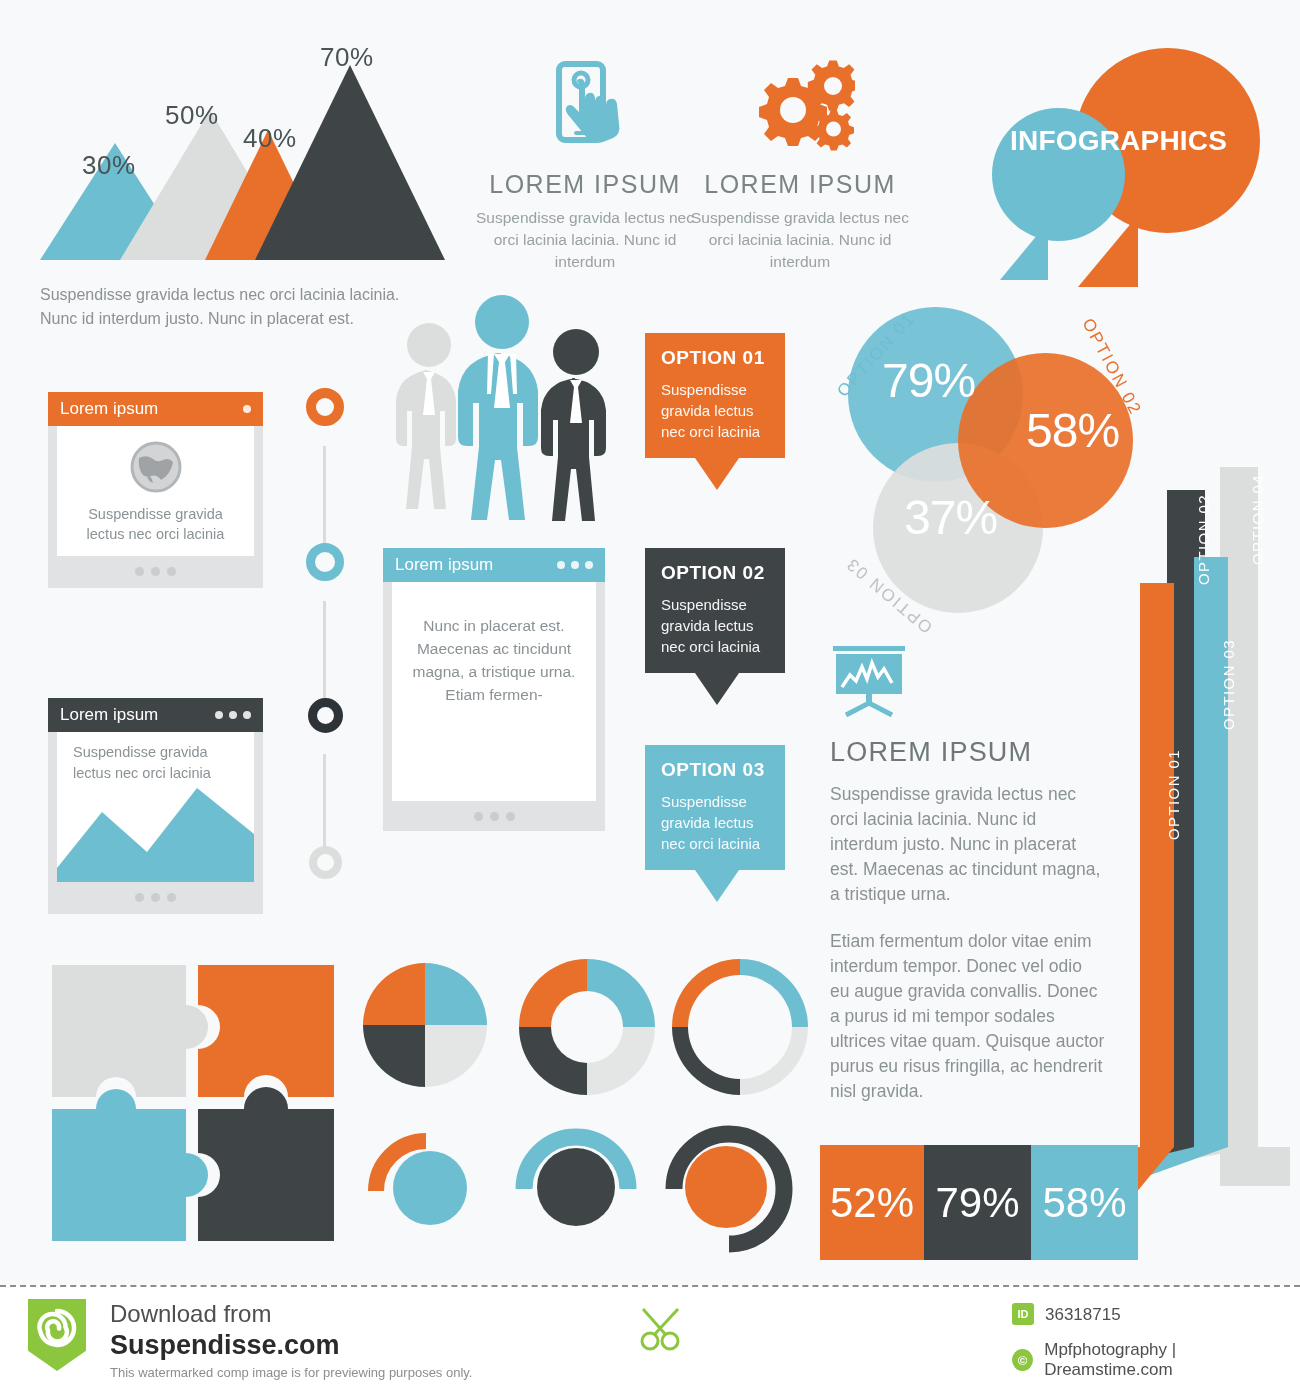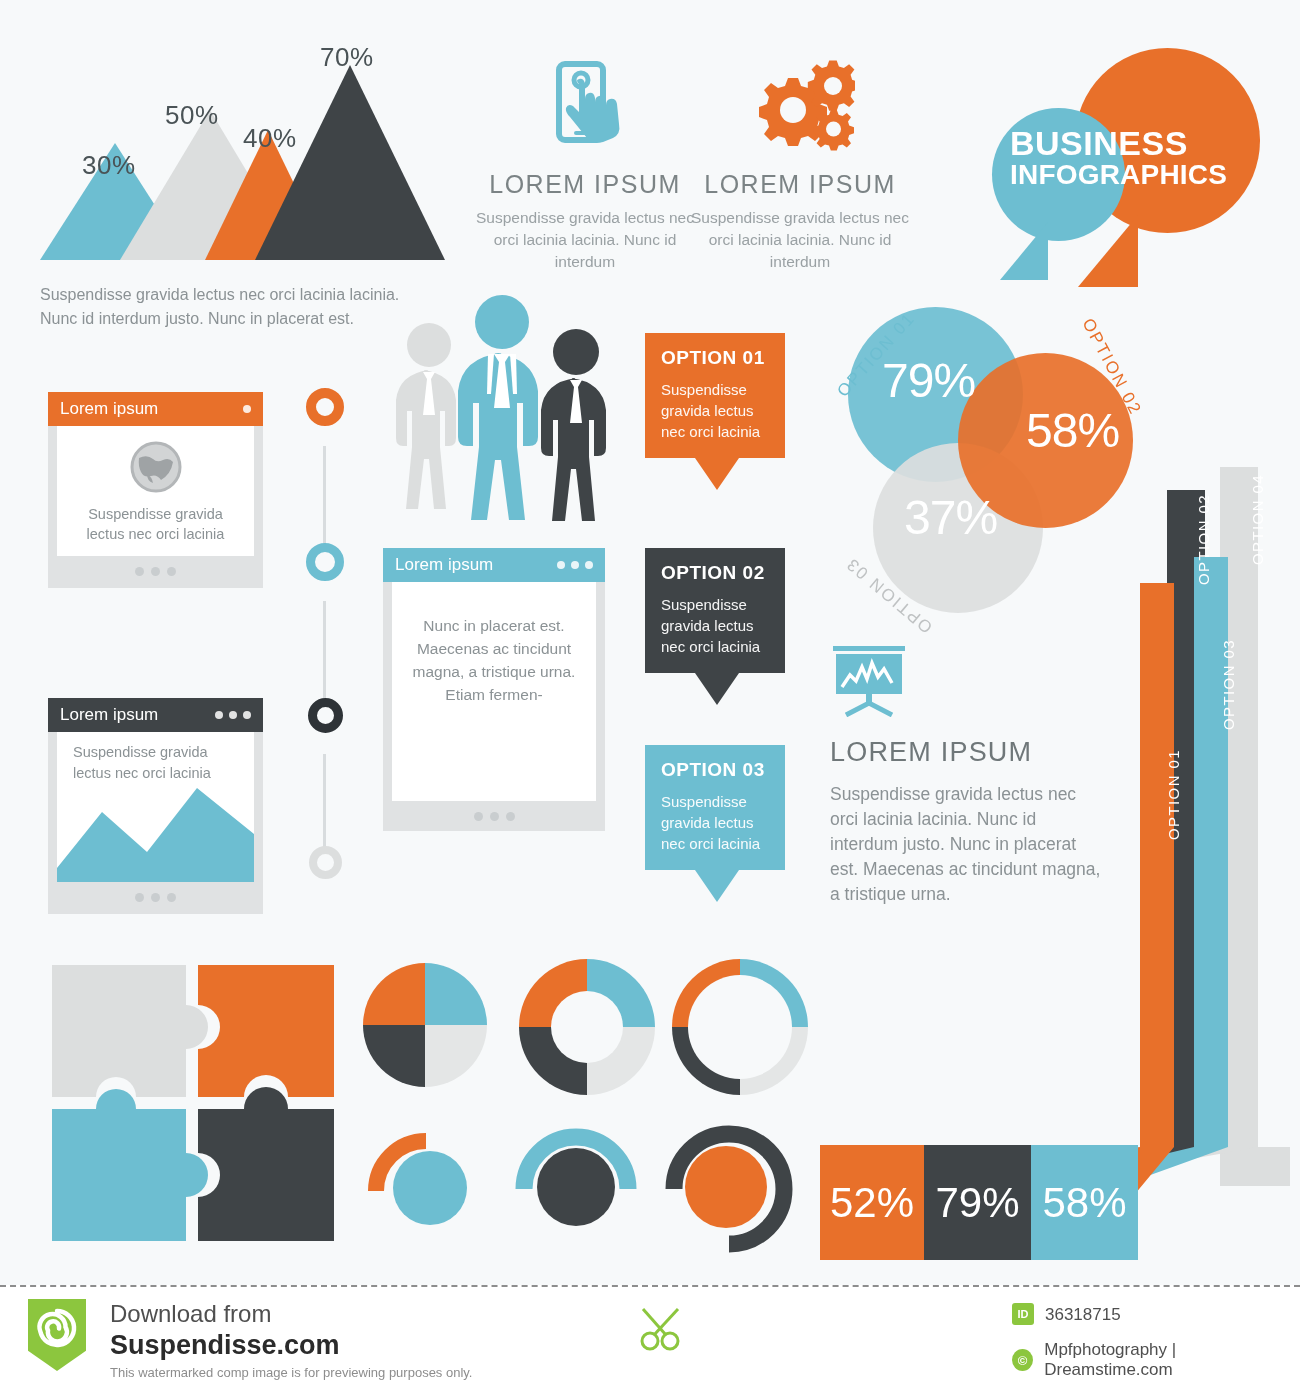--- a/index.html
+++ b/index.html
@@ -121,21 +121,20 @@
   </div>
 
   <div class="abs" style="left:970px;top:30px;width:310px;height:265px;">
 
     <div class="bubble" style="left:105px;top:18px;width:185px;height:185px;background:#e8702a;"></div>
     <div class="bubble-tail" style="left:108px;top:185px;border-width:0 0 72px 60px;border-bottom-color:#e8702a;border-left-color:transparent;"></div>
 
     <div class="bubble" style="left:22px;top:78px;width:133px;height:133px;background:#6dbed1;"></div>
     <div class="bubble-tail" style="left:30px;top:192px;border-width:0 0 58px 48px;border-bottom-color:#6dbed1;border-left-color:transparent;"></div>
     <div class="abs" style="left:40px;top:96px;width:250px;text-align:left;">
-      <div style="color:#fff;font-weight:bold;font-size:34px;letter-spacing:.5px;line-height:34px;">BUSINESS</div>
       <div style="color:#fff;font-weight:bold;font-size:28px;letter-spacing:.2px;line-height:30px;">INFOGRAPHICS</div>
     </div>
   </div>
 
   <div class="win" style="left:48px;top:392px;width:215px;height:196px;">
     <div class="win-bar" style="background:#e8702a;">
       <span>Lorem ipsum</span>
       <span style="display:flex;gap:5px;">
           <i class="dot"></i>
         </span>
@@ -276,20 +275,21 @@
   <div class="abs" style="left:830px;top:645px;width:275px;">
     <svg width="78" height="72" viewBox="0 0 78 72">
       <rect x="3" y="1" width="72" height="5" fill="#6dbed1"></rect>
       <rect x="6" y="9" width="66" height="40" fill="#6dbed1"></rect>
       <polyline points="12,42 20,30 26,36 32,22 37,34 42,18 48,32 54,24 62,38" fill="none" stroke="#ffffff" stroke-width="3.5"></polyline>
       <rect x="36" y="49" width="6" height="11" fill="#6dbed1"></rect>
       <path d="M16 70 L39 58 L62 70" fill="none" stroke="#6dbed1" stroke-width="5"></path>
     </svg>
     <div class="heading" style="margin:16px 0 14px;">LOREM IPSUM</div>
     <div class="body-txt">Suspendisse gravida lectus nec orci lacinia lacinia. Nunc id interdum justo. Nunc in placerat est. Maecenas ac tincidunt magna, a tristique urna.</div>
+    <div class="body-txt" style="margin-top:22px;">Etiam fermentum dolor vitae enim interdum tempor. Donec vel odio eu augue gravida convallis. Donec a purus id mi tempor sodales ultrices vitae quam. Quisque auctor purus eu risus fringilla, ac hendrerit nisl gravida.</div>
   </div>
 
   <div class="abs" style="left:820px;top:440px;width:470px;height:820px;">
 
     <div class="rb-v" style="left:400px;top:27px;width:38px;height:680px;background:#dcdede;"></div>
     <div class="rb-v" style="left:347px;top:50px;width:38px;height:657px;background:#3f4447;"></div>
     <div class="rb-v" style="left:374px;top:117px;width:34px;height:590px;background:#6dbed1;"></div>
     <div class="rb-v" style="left:320px;top:143px;width:34px;height:564px;background:#e8702a;"></div>
 
     <svg width="470" height="180" viewBox="0 0 470 180" style="position:absolute;left:0;top:690px;">

